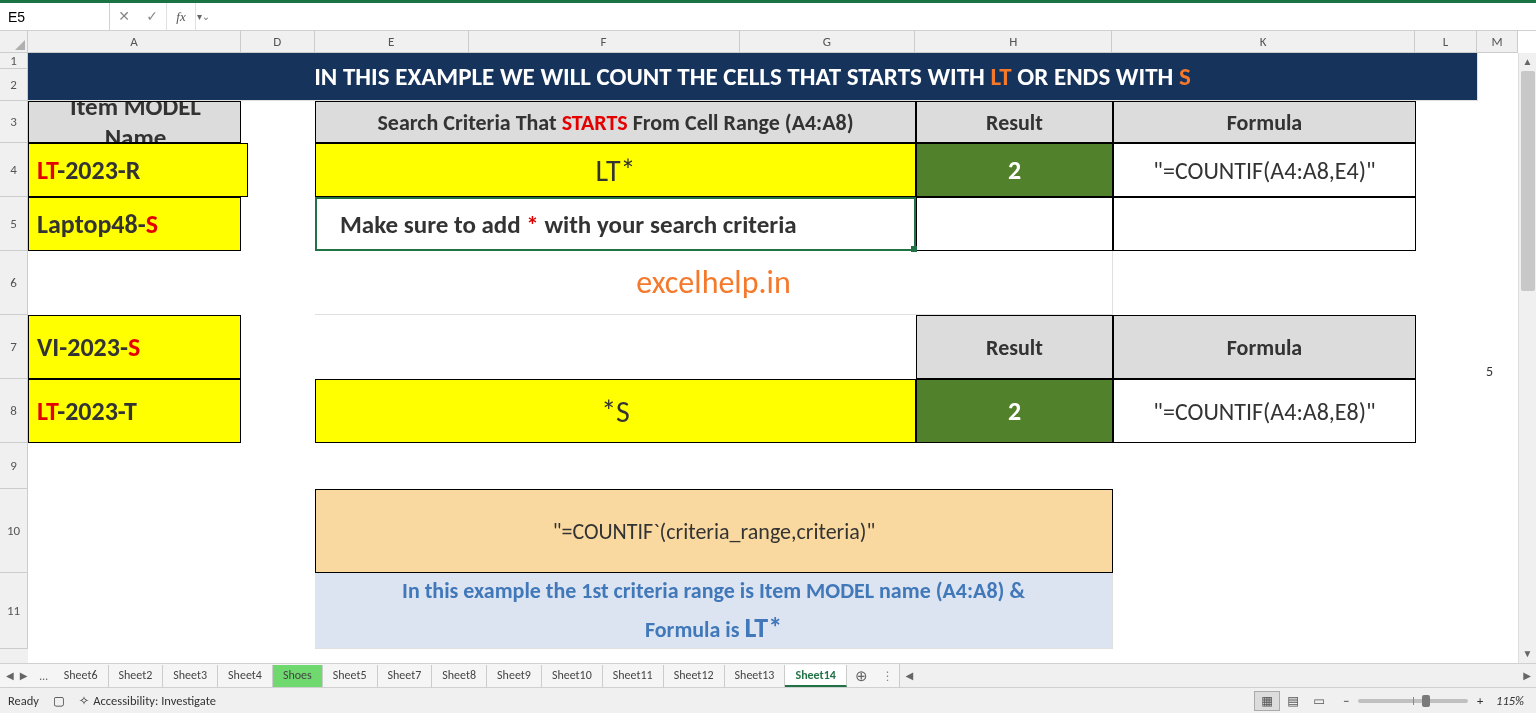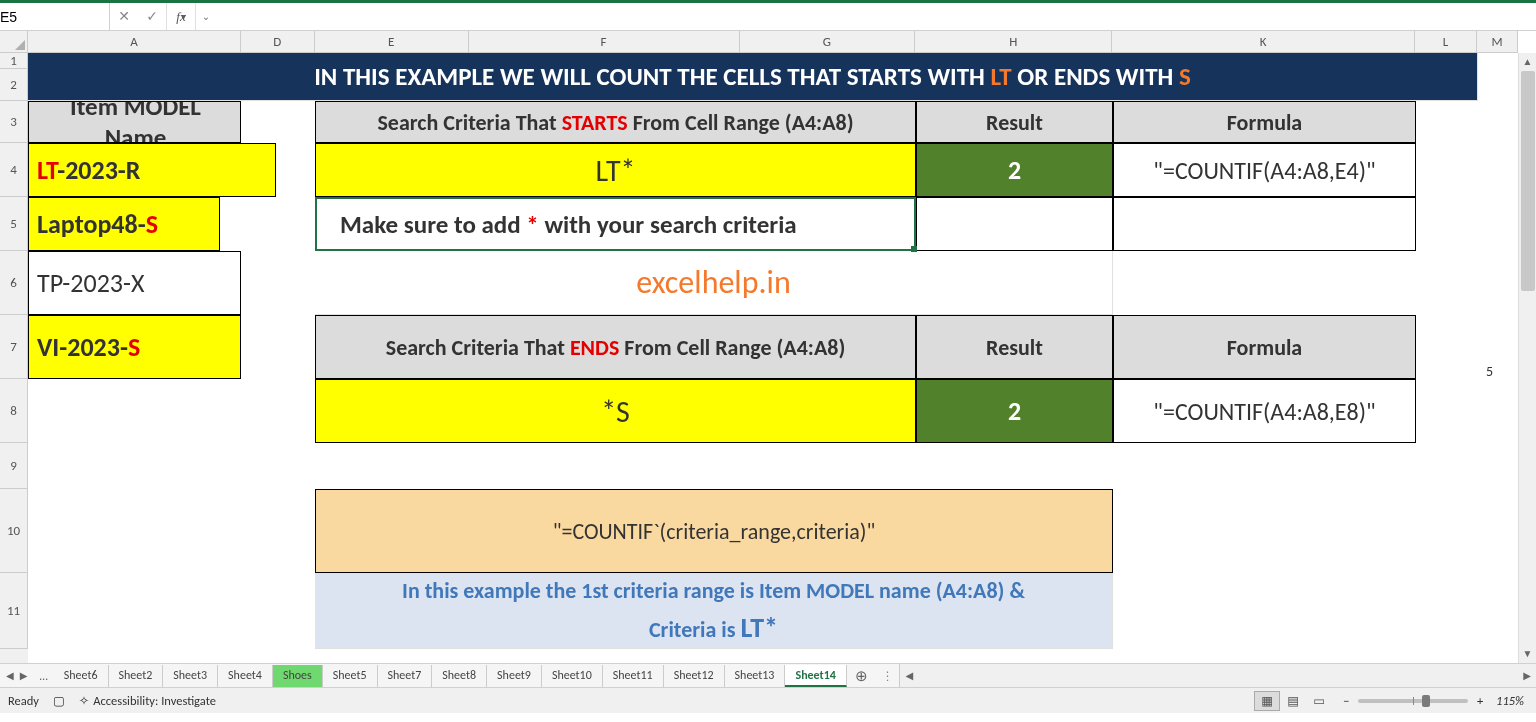--- a/index.html
+++ b/index.html
@@ -24,21 +24,21 @@
 }
 .name-box {
   width: 110px;
   display: flex;
   align-items: center;
   border-right: 1px solid #d0d0d0;
   height: 100%;
 }
 .name-box-input {
   flex: 1;
-  padding: 0 0;
+  padding: 0 8px;
   border: none;
   font-size: 14px;
   background: transparent;
   outline: none;
 }
 .name-box-dd { width: 16px; color: #666; text-align: center; cursor: pointer; font-size: 10px; }
 .fx-btn-group { display: flex; align-items: center; height: 100%; }
 .fx-btn { width: 28px; text-align: center; color: #888; font-size: 14px; cursor: pointer; }
 .fx-btn.cancel { font-size: 14px; }
 .fx-btn.confirm { color: #888; }
@@ -227,59 +227,58 @@
       <span>
         <span>IN THIS EXAMPLE WE WILL COUNT THE CELLS THAT STARTS WITH </span><span class="orange-txt" style="font-size:25px;">LT</span><span> OR ENDS WITH </span><span class="orange-txt" style="font-size:25px;">S</span>
       </span>
     </div>
     <div class="cell grey-head bordered" style="left:287px;top:48px;width:601px;height:42px;">
       <span><span>Search Criteria That </span><span class="red-txt">STARTS</span><span> From Cell Range (A4:A8)</span></span>
     </div>
     <div class="cell grey-head bordered" style="left:888px;top:48px;width:197px;height:42px;">Result</div>
     <div class="cell grey-head bordered" style="left:1085px;top:48px;width:303px;height:42px;">Formula</div>
 
-    <div class="cell item-name yellow-bg bordered" style="left:0;top:90px;width:248px;height:54px;">
+    <div class="cell item-name yellow-bg bordered" style="left:0;top:90px;width:220px;height:54px;">
       <span class="bold"><span class="red-txt">LT</span><span>-2023-R</span></span>
     </div>
     <div class="cell yellow-bg bordered center big" style="left:287px;top:90px;width:601px;height:54px;font-size:30px;">LT*</div>
     <div class="cell green-res bordered" style="left:888px;top:90px;width:197px;height:54px;">2</div>
     <div class="cell formula-cell bordered" style="left:1085px;top:90px;width:303px;height:54px;">"=COUNTIF(A4:A8,E4)"</div>
 
-    <div class="cell item-name yellow-bg bordered" style="left:0;top:144px;width:192px;height:54px;align-items:center;">
+    <div class="cell item-name yellow-bg bordered" style="left:0;top:144px;width:213px;height:54px;align-items:center;">
       <span class="bold"><span>Laptop48-</span><span class="red-txt">S</span></span>
     </div>
     <div class="cell bordered" style="left:287px;top:144px;width:601px;height:54px;font-size:25px;font-weight:bold;justify-content:flex-start;padding-left:24px;">
       <span><span>Make sure to add </span><span class="red-txt">*</span><span>  with your search criteria</span></span>
     </div>
     <div class="cell bordered" style="left:888px;top:144px;width:197px;height:54px;"></div>
     <div class="cell bordered" style="left:1085px;top:144px;width:303px;height:54px;"></div>
 
-    <div class="cell item-name bordered" style="left:0;top:198px;width:213px;height:64px;">TP-2023-X</div>
     <div class="cell center" style="left:287px;top:198px;width:798px;height:64px;align-items:center;">
       <span class="orange-txt">excelhelp.in</span>
     </div>
 
     <div class="cell item-name yellow-bg bordered" style="left:0;top:262px;width:213px;height:64px;">
       <span class="bold"><span>VI-2023-</span><span class="red-txt">S</span></span>
     </div>
-    <div class="cell grey-head bordered" style="left:287px;top:262px;width:601px;height:64px;">
-      <span><span>Search Criteria That </span><span class="red-txt">ENDS</span><span> From Cell Range (A4:A8)</span></span>
-    </div>
     <div class="cell grey-head bordered" style="left:888px;top:262px;width:197px;height:64px;">Result</div>
     <div class="cell grey-head bordered" style="left:1085px;top:262px;width:303px;height:64px;">Formula</div>
 
+    <div class="cell item-name yellow-bg bordered" style="left:0;top:326px;width:213px;height:64px;">
+      <span class="bold"><span class="red-txt">LT</span><span>-2023-T</span></span>
+    </div>
     <div class="cell yellow-bg bordered center big" style="left:287px;top:326px;width:601px;height:64px;font-size:30px;">*S</div>
     <div class="cell green-res bordered" style="left:888px;top:326px;width:197px;height:64px;">2</div>
     <div class="cell formula-cell bordered" style="left:1085px;top:326px;width:303px;height:64px;">"=COUNTIF(A4:A8,E8)"</div>
 
     <div class="cell note-bg bordered" style="left:287px;top:436px;width:798px;height:84px;">"=COUNTIF`(criteria_range,criteria)"</div>
 
     <div class="cell blue-note-bg" style="left:287px;top:520px;width:798px;height:76px;flex-direction:column;gap:6px;">
       <div>In this example the 1st criteria range is Item MODEL name (A4:A8) &amp;</div>
-      <div><span>Criteria is  </span><span style="font-size:28px;">LT*</span></div>
+      <div><span>Formula is  </span><span style="font-size:28px;">LT*</span></div>
     </div>
 
     <span class="floating-5" style="left:1458px;top:310px;">5</span>
 
     <div class="active-outline" style="left:287px;top:144px;width:601px;height:54px;"></div>
   </div>
 
   <div class="vscroll">
     <div class="arrow">▲</div>
     <div class="track">

